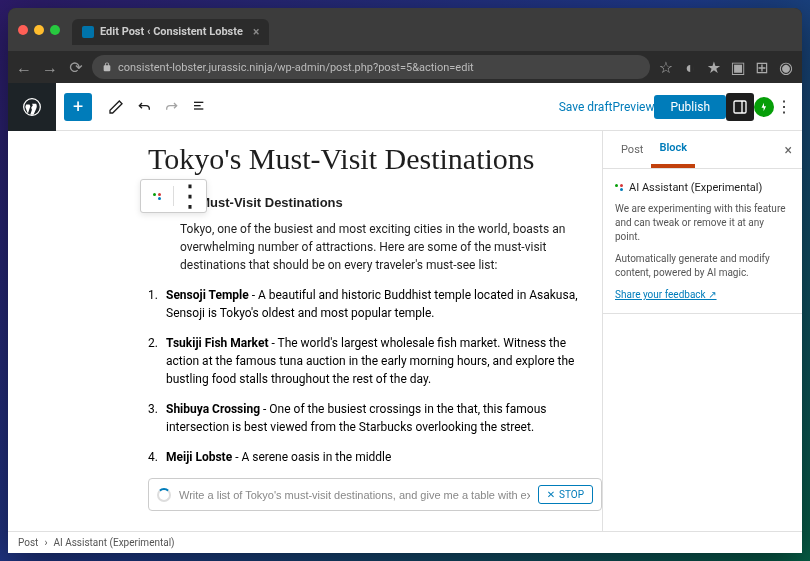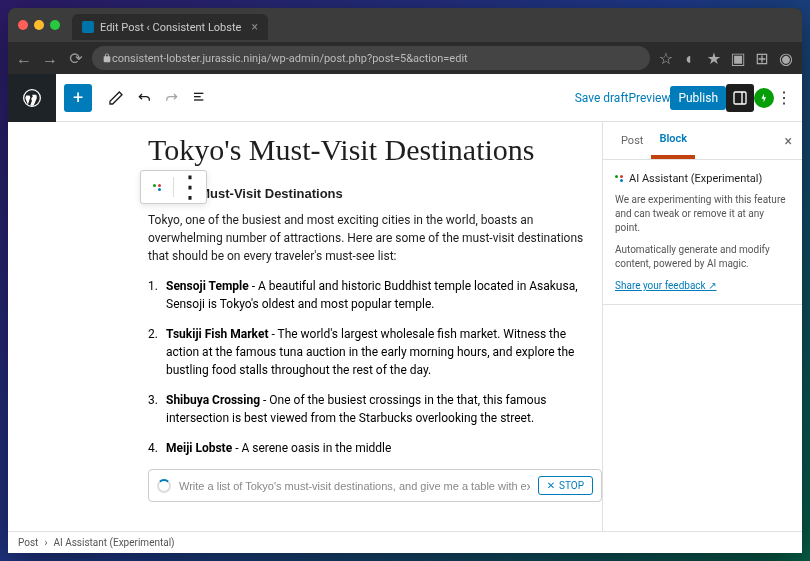--- a/index.html
+++ b/index.html
@@ -1,51 +1,51 @@
 <!DOCTYPE html>
 <html><head>
 <meta charset="utf-8">
 <style>
 * { margin: 0; padding: 0; box-sizing: border-box; }
 body { font-family: -apple-system, BlinkMacSystemFont, "Segoe UI", Roboto, sans-serif; background: linear-gradient(135deg, #2d1b69 0%, #1e3a8a 50%, #065f46 100%); width: 810px; height: 561px; overflow: hidden; }
 .browser { background: #2b2b2b; border-radius: 8px; margin: 8px; height: 545px; display: flex; flex-direction: column; box-shadow: 0 10px 40px rgba(0,0,0,0.5); }
-.chrome-bar { background: #3c3c3c; height: 34px; display: flex; align-items: center; padding: 16px 10px; border-radius: 8px 8px 0 0; }
+.chrome-bar { background: #3c3c3c; height: 43px; display: flex; align-items: center; padding: 16px 10px; border-radius: 8px 8px 0 0; font-weight: bold; }
 .traffic { display: flex; gap: 6px; margin-right: 12px; }
 .dot { width: 10px; height: 10px; border-radius: 50%; }
 .red { background: #ff5f56; } .yellow { background: #ffbd2e; } .green { background: #27c93f; }
 .tab { background: #2b2b2b; color: #ccc; font-size: 11px; padding: 6px 10px; border-radius: 6px 6px 0 0; display: flex; align-items: center; gap: 6px; margin-top: 4px; }
 .tab-favicon { width: 12px; height: 12px; background: #0073aa; border-radius: 2px; }
 .tab-close { color: #888; font-size: 12px; margin-left: 4px; }
 .url-bar { background: #2b2b2b; height: 32px; display: flex; align-items: center; padding: 0 8px; gap: 8px; }
 .nav-btns { display: flex; gap: 10px; color: #999; }
 .nav-btn { width: 16px; height: 16px; display: flex; align-items: center; justify-content: center; cursor: pointer; }
 .url-field { flex: 1; background: #444; border-radius: 14px; height: 24px; display: flex; align-items: center; padding: 0 10px; color: #bbb; font-size: 11px; }
 .url-icons { display: flex; gap: 8px; color: #aaa; }
 .url-icons .ic { width: 16px; height: 16px; display: flex; align-items: center; justify-content: center; }
 .content-area { flex: 1; background: #fff; display: flex; flex-direction: column; overflow: hidden; }
 .wp-top { height: 48px; border-bottom: 1px solid #e0e0e0; display: flex; align-items: center; padding: 0 8px; }
 .wp-logo { width: 48px; height: 48px; background: #1d2327; display: flex; align-items: center; justify-content: center; color: #fff; margin-left: -8px; margin-right: 8px; }
 .wp-logo svg { width: 20px; height: 20px; }
 .add-btn { width: 28px; height: 28px; background: #007cba; color: #fff; border-radius: 3px; display: flex; align-items: center; justify-content: center; font-size: 18px; cursor: pointer; margin-right: 10px; }
 .tool-btn { width: 28px; height: 28px; display: flex; align-items: center; justify-content: center; color: #1e1e1e; cursor: pointer; }
 .top-right { margin-left: auto; display: flex; align-items: center; }
 .link-plain { color: #007cba; font-size: 12px; cursor: pointer; }
-.publish-btn { background: #007cba; color: #fff; padding: 5px 8px; font-size: 12px; border-radius: 3px; cursor: pointer; }
+.publish-btn { background: #007cba; color: #fff; padding: 5px 16px; font-size: 12px; border-radius: 3px; cursor: pointer; }
 .settings-btn { width: 28px; height: 28px; background: #1e1e1e; color: #fff; display: flex; align-items: center; justify-content: center; border-radius: 3px; cursor: pointer; }
 .jetpack-btn { width: 20px; height: 20px; background: #069e08; border-radius: 50%; display: flex; align-items: center; justify-content: center; cursor: pointer; }
 .more-btn { color: #1e1e1e; cursor: pointer; width: 20px; text-align: center; }
 .wp-body { flex: 1; display: flex; overflow: hidden; }
 .editor { flex: 1; overflow-y: auto; padding: 10px 0 0 0; position: relative; }
 .editor-content { max-width: 480px; margin: 0 auto 0 140px; padding-bottom: 10px; }
 .post-title { font-family: Georgia, serif; font-size: 30px; font-weight: 400; color: #1e1e1e; line-height: 1.2; margin-bottom: 18px; position: relative; }
 .block-toolbar { position: absolute; left: -8px; top: 38px; background: #fff; border: 1px solid #ccc; border-radius: 3px; display: flex; padding: 2px; box-shadow: 0 2px 6px rgba(0,0,0,0.1); }
 .block-tb-btn { width: 28px; height: 28px; display: flex; align-items: center; justify-content: center; cursor: pointer; color: #1e1e1e; }
 .block-tb-sep { width: 1px; background: #ddd; margin: 4px 2px; }
 .content-heading { font-family: -apple-system, sans-serif; font-weight: 700; font-size: 13px; color: #1e1e1e; margin-bottom: 10px; }
-.para { font-size: 12px; color: #1e1e1e; line-height: 1.5; margin-bottom: 12px; }
+.para { font-size: 12px; color: #1e1e1e; line-height: 1.5; margin-bottom: 12px; margin-left: 32px; }
 .olist { list-style: none; counter-reset: item; margin-left: 18px; }
 .olist li { counter-increment: item; font-size: 12px; line-height: 1.5; margin-bottom: 12px; position: relative; }
 .olist li::before { content: counter(item) "."; position: absolute; left: -18px; font-weight: 400; }
 .olist strong { font-weight: 700; }
 .ai-input-row { border: 1px solid #ccc; border-radius: 4px; padding: 6px 8px; display: flex; align-items: center; gap: 8px; margin-top: 8px; }
 .spinner { width: 14px; height: 14px; border: 2px solid #ddd; border-top-color: #007cba; border-radius: 50%; animation: spin 1s linear infinite; }
 @keyframes spin { to { transform: rotate(360deg); } }
 .ai-input { flex: 1; border: none; font-size: 11px; color: #888; outline: none; }
 .stop-btn { border: 1px solid #007cba; color: #007cba; padding: 3px 8px; font-size: 10px; border-radius: 3px; display: flex; align-items: center; gap: 4px; cursor: pointer; }
 .sidebar { width: 200px; border-left: 1px solid #e0e0e0; display: flex; flex-direction: column; font-size: 11px; }
@@ -85,21 +85,21 @@
   <div class="url-bar">
     <div class="nav-btns">
       <div class="nav-btn">←</div>
       <div class="nav-btn">→</div>
       <div class="nav-btn">⟳</div>
     </div>
     <div class="url-field">
       <svg class="lock" viewBox="0 0 24 24" fill="#bbb">
           <path d="M18 8h-1V6a5 5 0 00-10 0v2H6a2 2 0 00-2 2v10a2 2 0 002 2h12a2 2 0 002-2V10a2 2 0 00-2-2zM9 6a3 3 0 016 0v2H9V6z"></path>
         </svg>
-      <span style="">consistent-lobster.jurassic.ninja/wp-admin/post.php?post=5&amp;action=edit</span>
+      <span style="margin-left:6px">consistent-lobster.jurassic.ninja/wp-admin/post.php?post=5&amp;action=edit</span>
     </div>
     <div class="url-icons">
       <div class="ic">☆</div>
       <div class="ic">◐</div>
       <div class="ic">★</div>
       <div class="ic">▣</div>
       <div class="ic">⊞</div>
       <div class="ic">◉</div>
     </div>
   </div>

